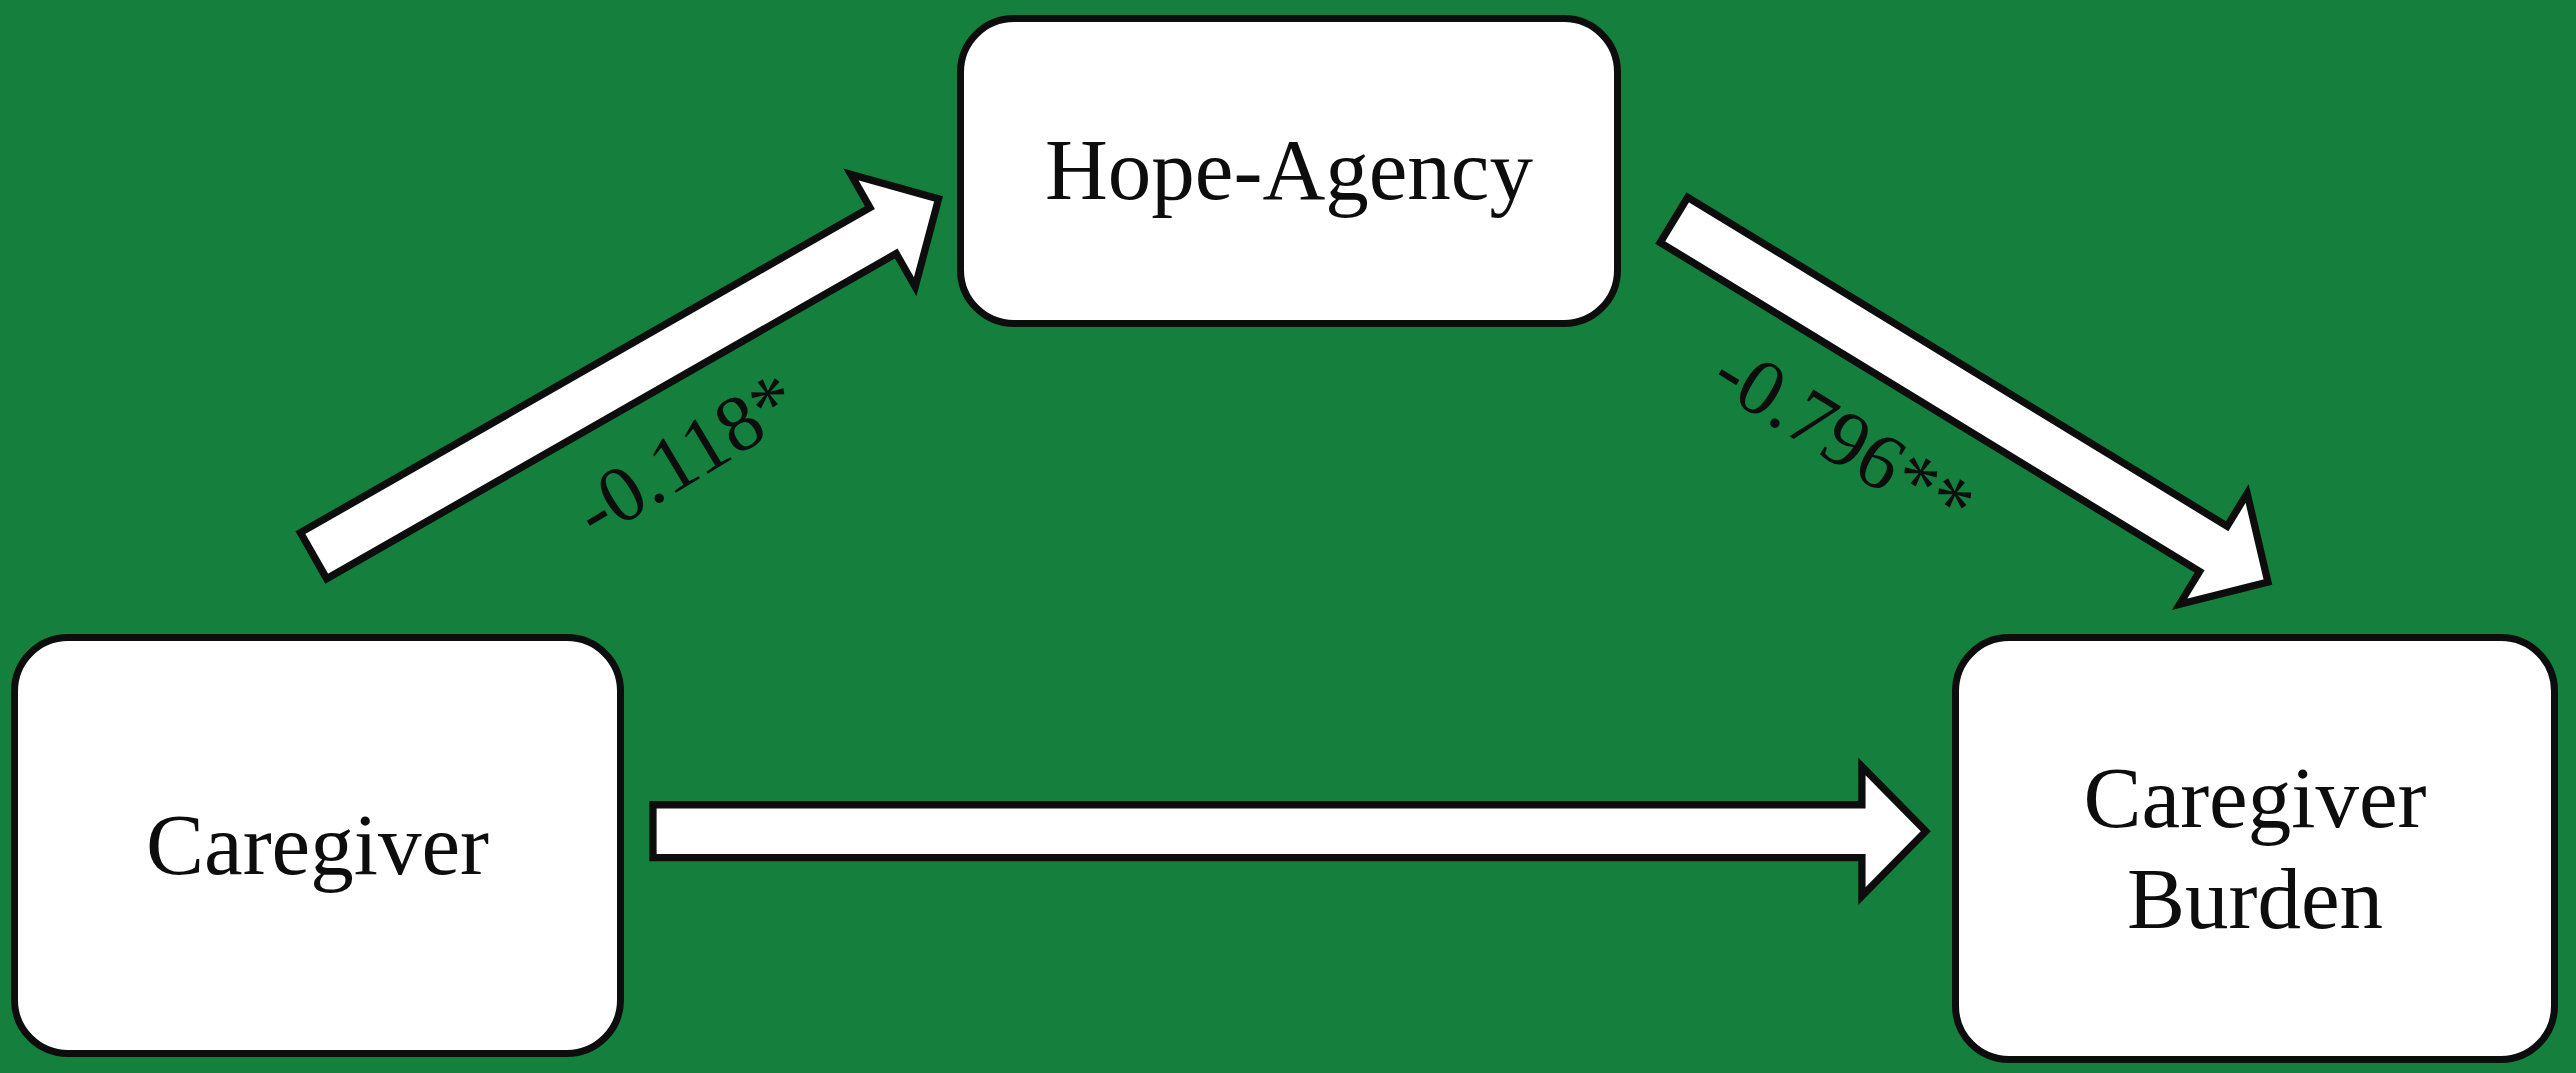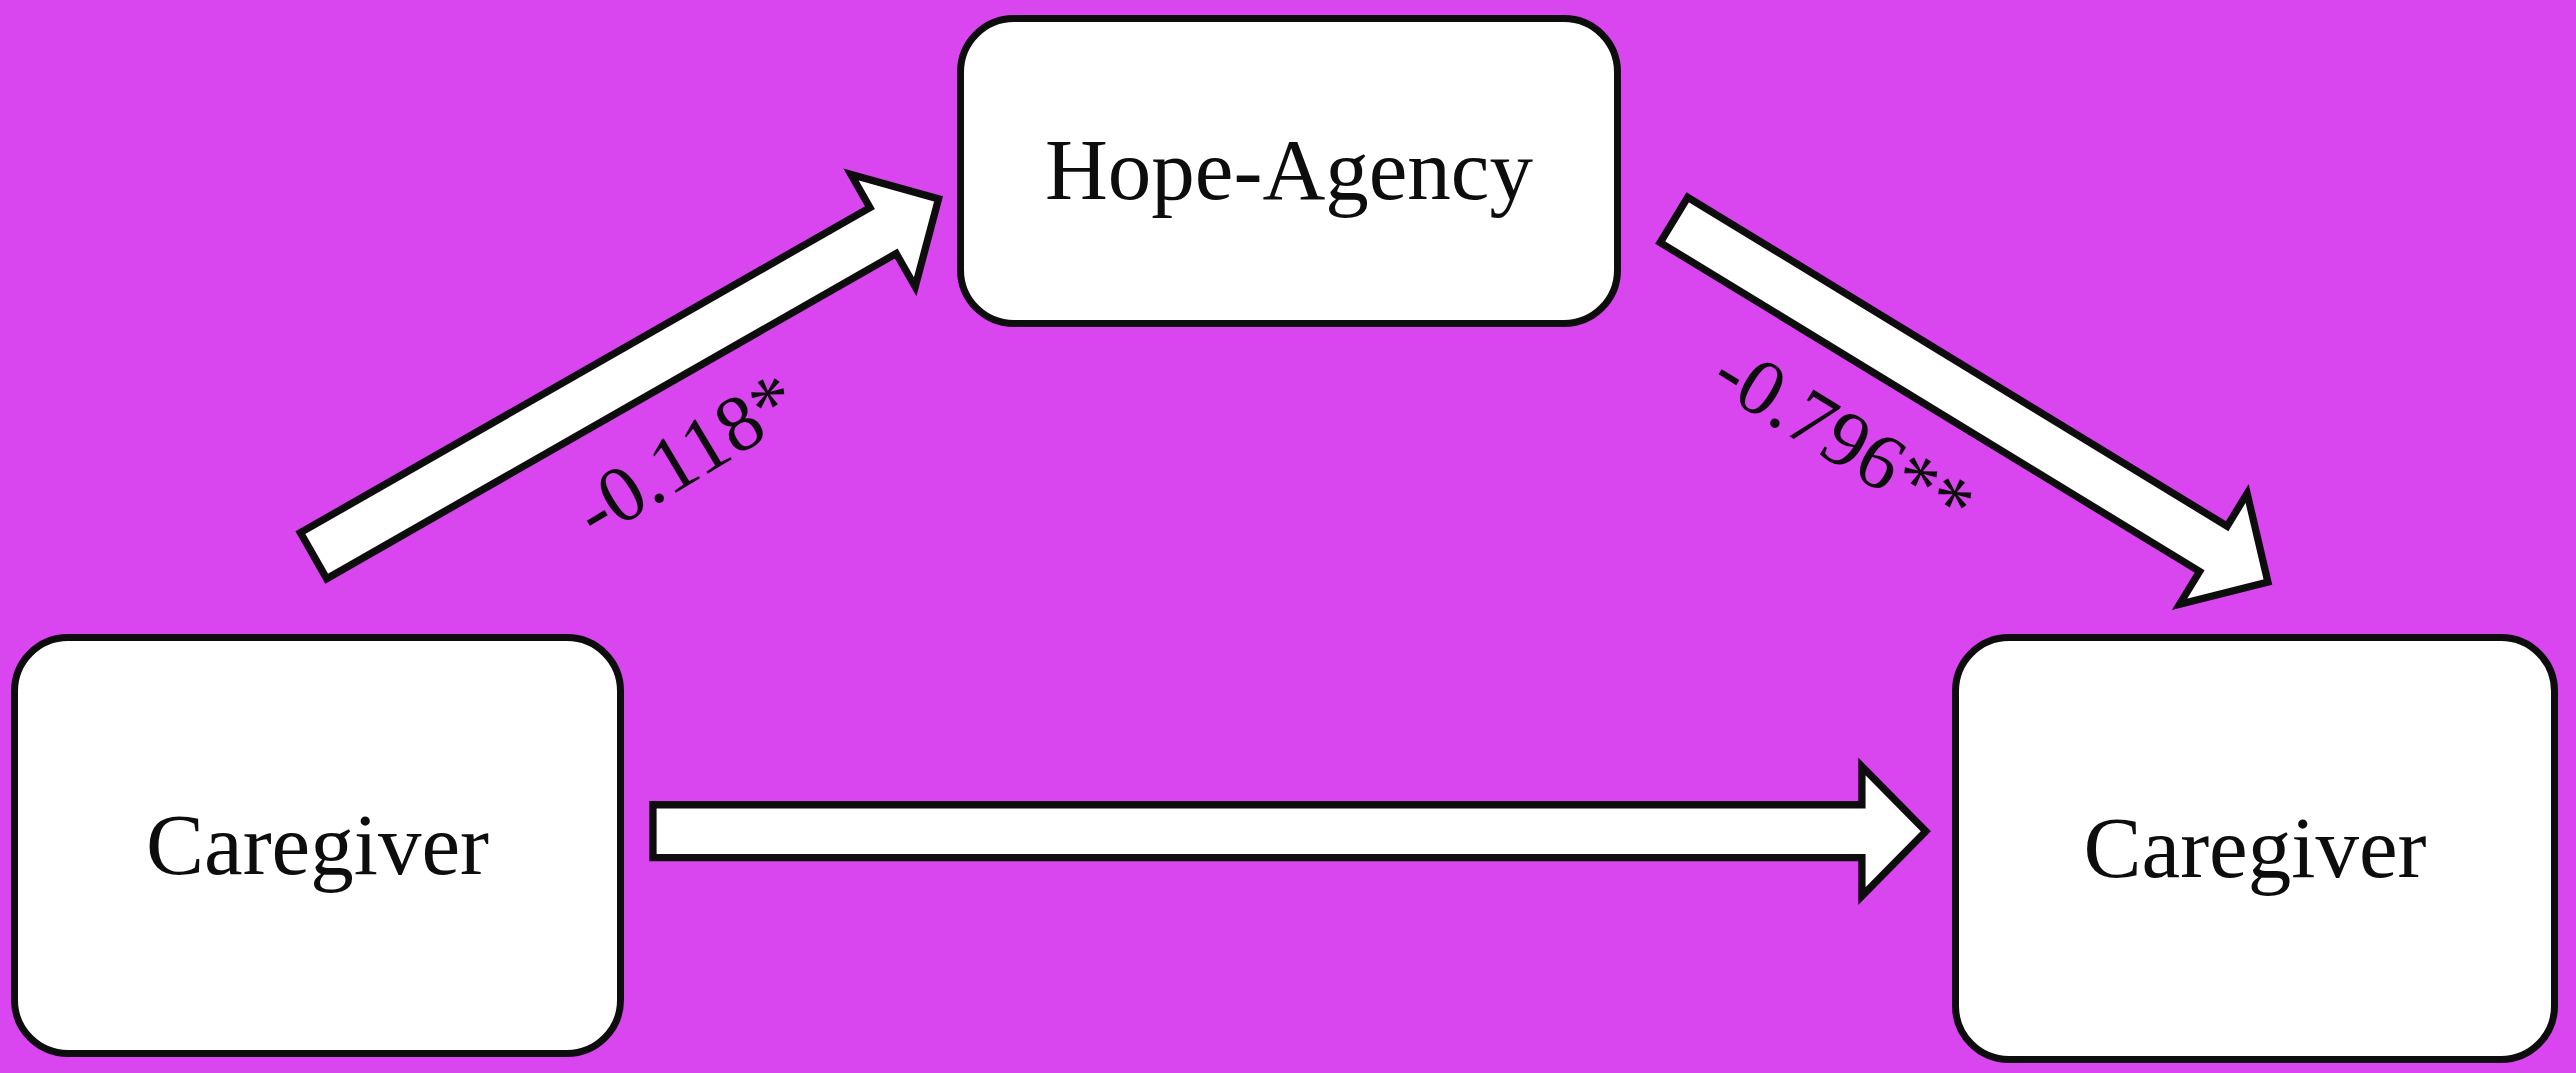--- a/index.html
+++ b/index.html
@@ -7,21 +7,21 @@
     padding: 0;
     background: #ffffff;
     width: 2576px;
     height: 1073px;
     overflow: hidden;
   }
   .canvas {
     position: relative;
     width: 2576px;
     height: 1073px;
-    background: #d946ef;
+    background: #15803d;
     font-family: "Liberation Serif", "DejaVu Serif", serif;
     color: #0d0d0d;
   }
   .node {
     position: absolute;
     box-sizing: border-box;
     border: 7.3px solid #0d0d0d;
     border-radius: 57px;
     background: #ffffff;
     display: flex;
@@ -72,20 +72,21 @@
   <div class="node hope">
     <span>Hope-Agency</span>
   </div>
 
   <div class="node distress">
     <span>Caregiver</span>
   </div>
 
   <div class="node burden">
     <span>Caregiver</span>
+    <span>Burden</span>
   </div>
 
   <div class="edge-label a">-0.118*</div>
 
   <div class="edge-label b">-0.796**</div>
 
 
 </div>
 
 

